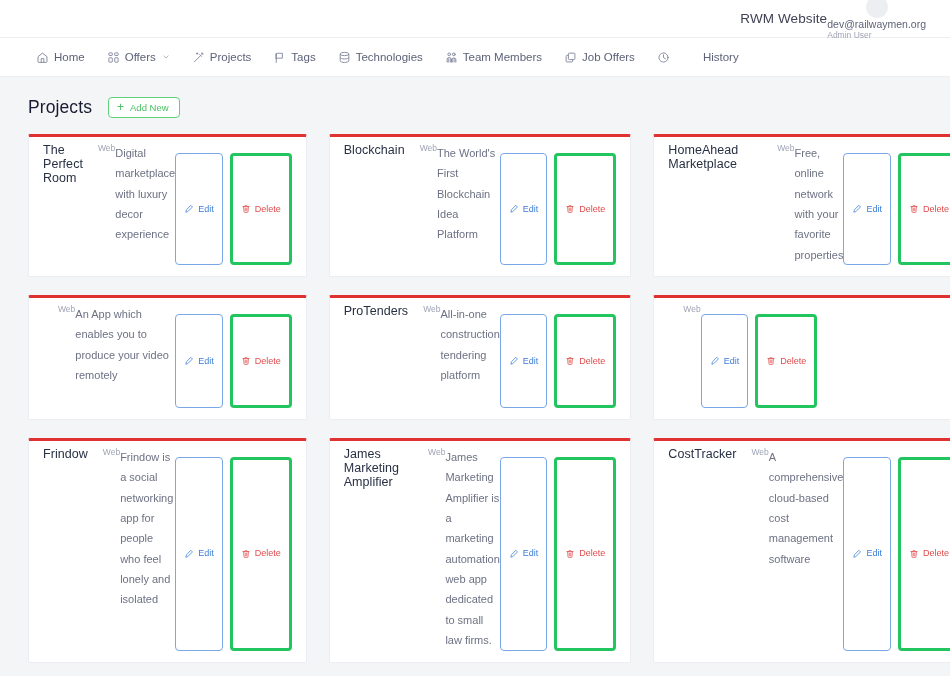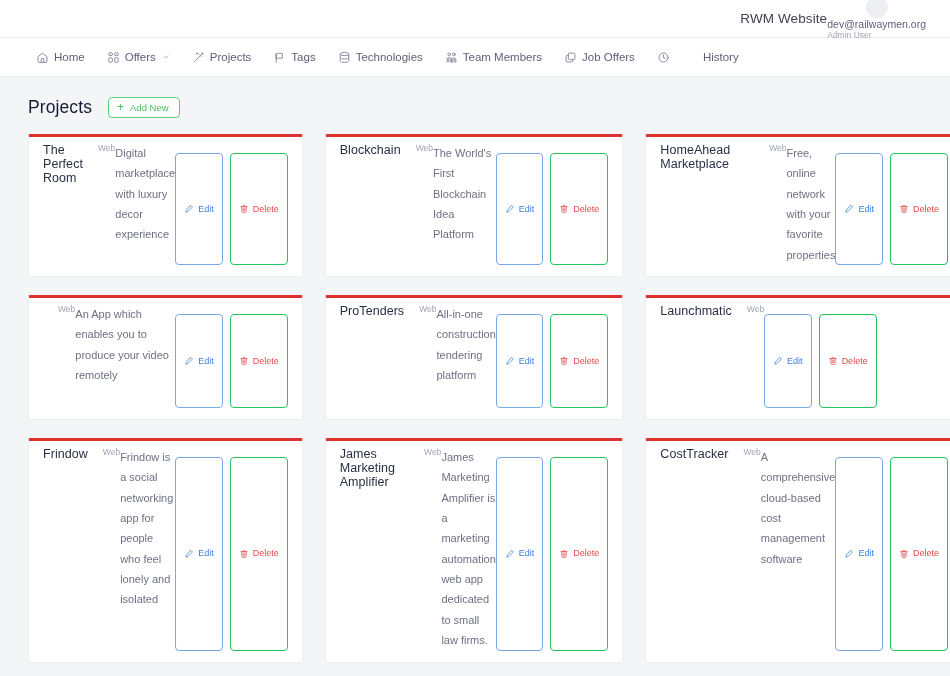--- a/index.html
+++ b/index.html
@@ -200,21 +200,21 @@
     border-radius: 4px;
     background: #ffffff;
     font-size: 9px;
     font-family: "Liberation Sans", sans-serif;
     padding: 3px 8px;
     cursor: pointer;
     line-height: 1;
   }
 
   .btn-edit { border: 1px solid #7aa7e8; color: #3b7dd8; }
-  .btn-delete { border: 1px solid #22c55e; color: #e14b4b; }
+  .btn-delete { border: 3px solid #22c55e; color: #e14b4b; }
 
   .btn-sm svg { display: block; flex: none; }
 </style>
 </head>
 <body>
 
 <div class="topbar">
   <div class="brand">RWM Website</div>
   <div class="user-box">
     <div class="avatar"></div>
@@ -447,21 +447,20 @@
                 <path d="M6.2 4.2V2.8h3.6v1.4"></path>
                 <path d="M4.2 4.2l.6 8.3a1 1 0 0 0 1 .9h4.4a1 1 0 0 0 1-.9l.6-8.3"></path>
                 <path d="M6.8 6.6v4.3M9.2 6.6v4.3"></path>
               </svg>
             </span>
             <span>Delete</span>
           </button>
         </div>
       </div>
       <div class="card">
-        <div class="card-title">Launchmatic</div>
         <div class="card-cat">Web</div>
         <div class="card-actions">
           <button class="btn-sm btn-edit">
             <span>
               <svg viewBox="0 0 16 16" width="10" height="10" fill="none" stroke="currentColor" stroke-width="1.2" stroke-linecap="round" stroke-linejoin="round">
                 <path d="M11.3 2.5l2.2 2.2-7.6 7.6-3 .8.8-3z"></path>
               </svg>
             </span>
             <span>Edit</span>
           </button>

